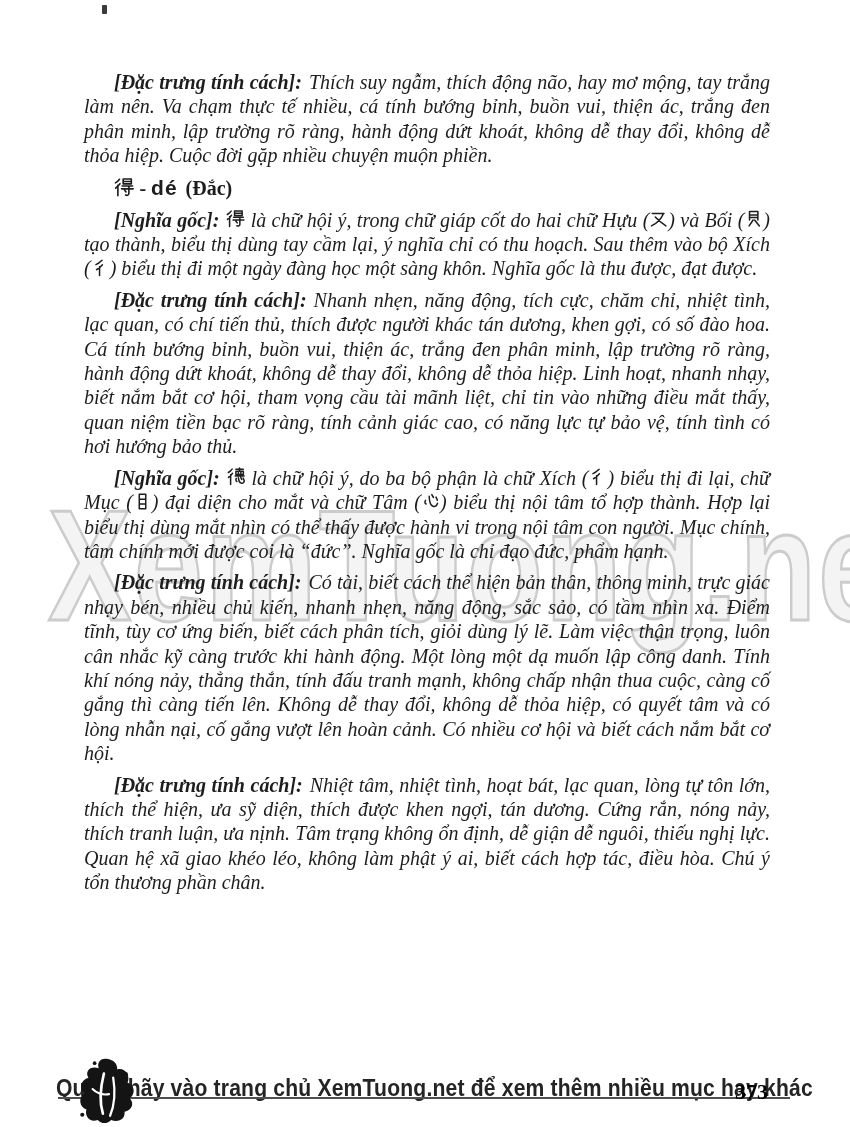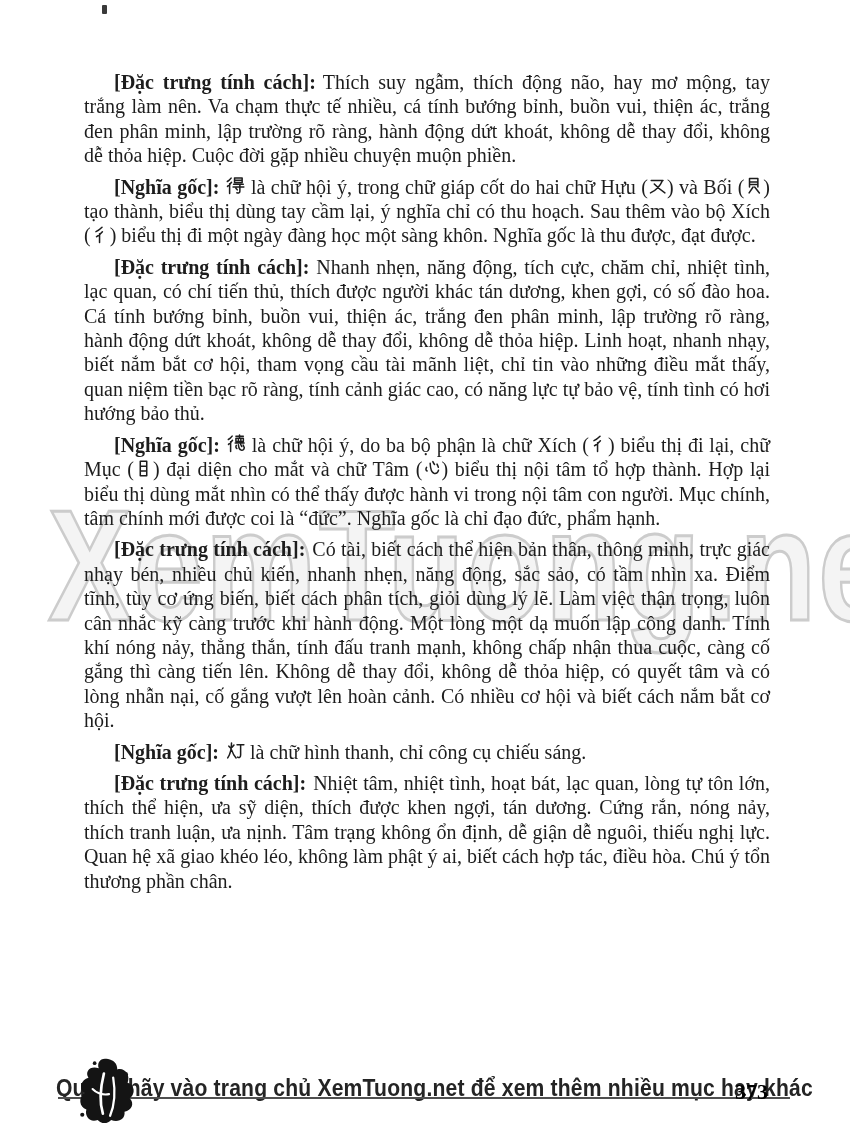--- a/index.html
+++ b/index.html
@@ -10,21 +10,21 @@
   .stray-dot{position:absolute;left:102px;top:5px;width:5px;height:9px;background:#3a3a3a;border-radius:1px;z-index:2;}
   .watermark{
     position:absolute;left:48px;top:486px;z-index:1;white-space:nowrap;
     font-family:"Liberation Sans",sans-serif;font-weight:bold;font-size:158px;line-height:1;
     letter-spacing:3px;color:#f4f4f4;-webkit-text-stroke:3px #cccccc;
     transform:scaleX(0.79);transform-origin:left top;
   }
   .content{position:absolute;left:84px;top:70px;width:686px;z-index:2;}
   .para{
     margin:0 0 7px 0;font-size:20px;line-height:24.4px;
-    text-align:justify;text-indent:30px;
+    text-align:justify;text-indent:30px;font-style:italic;
   }
   .plabel{margin-right:7px;}
   .heading{
     font-weight:bold;font-size:20px;line-height:25px;margin:4px 0 7px 0;text-indent:30px;
   }
   .sep{font-weight:bold;}
   .pinyin{font-family:"Liberation Sans",sans-serif;font-size:21px;letter-spacing:1px;}
   .viet{margin-left:8px;}
   svg.cjk{width:0.95em;height:0.95em;vertical-align:-0.08em;display:inline-block;}
   svg.cjk-heading{width:1.02em;height:1.02em;vertical-align:-0.12em;}
@@ -46,43 +46,43 @@
 <body>
 
 <div class="page">
 
   <div class="stray-dot"></div>
 
   <div class="watermark">XemTuong.net</div>
 
   <div class="content" id="content">
       <p class="para"><b class="plabel">[Đặc trưng tính cách]:</b>Thích suy ngẫm, thích động não, hay mơ mộng, tay trắng làm nên. Va chạm thực tế nhiều, cá tính bướng bỉnh, buồn vui, thiện ác, trắng đen phân minh, lập trường rõ ràng, hành động dứt khoát, không dễ thay đổi, không dễ thỏa hiệp. Cuộc đời gặp nhiều chuyện muộn phiền.</p>
+      <div class="heading"><svg class="cjk cjk-heading" viewBox="0 0 100 100" aria-label="得">
+          <use href="#sym-de2" xlink:href="#sym-de2"></use>
+        </svg><span class="sep"> - </span><b class="pinyin">dé</b><span class="viet">(Đắc)</span></div>
       <p class="para"><b class="plabel">[Nghĩa gốc]:</b><svg class="cjk" viewBox="0 0 100 100" aria-label="得">
           <use href="#sym-de2" xlink:href="#sym-de2"></use>
         </svg> là chữ hội ý, trong chữ giáp cốt do hai chữ Hựu (<svg class="cjk" viewBox="0 0 100 100" aria-label="又">
           <use href="#sym-you" xlink:href="#sym-you"></use>
         </svg>) và Bối (<svg class="cjk" viewBox="0 0 100 100" aria-label="贝">
           <use href="#sym-bei" xlink:href="#sym-bei"></use>
         </svg>) tạo thành, biểu thị dùng tay cầm lại, ý nghĩa chỉ có thu hoạch. Sau thêm vào bộ Xích (<svg class="cjk" viewBox="0 0 100 100" aria-label="彳">
           <use href="#sym-chi" xlink:href="#sym-chi"></use>
         </svg>) biểu thị đi một ngày đàng học một sàng khôn. Nghĩa gốc là thu được, đạt được.</p>
       <p class="para"><b class="plabel">[Đặc trưng tính cách]:</b>Nhanh nhẹn, năng động, tích cực, chăm chỉ, nhiệt tình, lạc quan, có chí tiến thủ, thích được người khác tán dương, khen gợi, có số đào hoa. Cá tính bướng bỉnh, buồn vui, thiện ác, trắng đen phân minh, lập trường rõ ràng, hành động dứt khoát, không dễ thay đổi, không dễ thỏa hiệp. Linh hoạt, nhanh nhạy, biết nắm bắt cơ hội, tham vọng cầu tài mãnh liệt, chỉ tin vào những điều mắt thấy, quan niệm tiền bạc rõ ràng, tính cảnh giác cao, có năng lực tự bảo vệ, tính tình có hơi hướng bảo thủ.</p>
       <p class="para"><b class="plabel">[Nghĩa gốc]:</b><svg class="cjk" viewBox="0 0 100 100" aria-label="德">
           <use href="#sym-de4" xlink:href="#sym-de4"></use>
         </svg> là chữ hội ý, do ba bộ phận là chữ Xích (<svg class="cjk" viewBox="0 0 100 100" aria-label="彳">
           <use href="#sym-chi" xlink:href="#sym-chi"></use>
         </svg>) biểu thị đi lại, chữ Mục (<svg class="cjk" viewBox="0 0 100 100" aria-label="目">
           <use href="#sym-mu" xlink:href="#sym-mu"></use>
         </svg>) đại diện cho mắt và chữ Tâm (<svg class="cjk" viewBox="0 0 100 100" aria-label="心">
           <use href="#sym-xin" xlink:href="#sym-xin"></use>
         </svg>) biểu thị nội tâm tổ hợp thành. Hợp lại biểu thị dùng mắt nhìn có thể thấy được hành vi trong nội tâm con người. Mục chính, tâm chính mới được coi là “đức”. Nghĩa gốc là chỉ đạo đức, phẩm hạnh.</p>
       <p class="para"><b class="plabel">[Đặc trưng tính cách]:</b>Có tài, biết cách thể hiện bản thân, thông minh, trực giác nhạy bén, nhiều chủ kiến, nhanh nhẹn, năng động, sắc sảo, có tầm nhìn xa. Điểm tĩnh, tùy cơ ứng biến, biết cách phân tích, giỏi dùng lý lẽ. Làm việc thận trọng, luôn cân nhắc kỹ càng trước khi hành động. Một lòng một dạ muốn lập công danh. Tính khí nóng nảy, thẳng thắn, tính đấu tranh mạnh, không chấp nhận thua cuộc, càng cố gắng thì càng tiến lên. Không dễ thay đổi, không dễ thỏa hiệp, có quyết tâm và có lòng nhẫn nại, cố gắng vượt lên hoàn cảnh. Có nhiều cơ hội và biết cách nắm bắt cơ hội.</p>
-      <p class="para"><b class="plabel">[Nghĩa gốc]:</b><svg class="cjk" viewBox="0 0 100 100" aria-label="灯">
-          <use href="#sym-deng" xlink:href="#sym-deng"></use>
-        </svg> là chữ hình thanh, chỉ công cụ chiếu sáng.</p>
       <p class="para"><b class="plabel">[Đặc trưng tính cách]:</b>Nhiệt tâm, nhiệt tình, hoạt bát, lạc quan, lòng tự tôn lớn, thích thể hiện, ưa sỹ diện, thích được khen ngợi, tán dương. Cứng rắn, nóng nảy, thích tranh luận, ưa nịnh. Tâm trạng không ổn định, dễ giận dễ nguôi, thiếu nghị lực. Quan hệ xã giao khéo léo, không làm phật ý ai, biết cách hợp tác, điều hòa. Chú ý tổn thương phần chân.</p>
     </div>
 
   <div class="strike-line"></div>
   <div class="footer-text">Quý vị hãy vào trang chủ XemTuong.net để xem thêm nhiều mục hay khác</div>
   <div class="page-number">373</div>
 
   <svg class="ink-figure" viewBox="0 0 64 66" aria-hidden="true">
     <path fill="#141414" d="M33 3 C26 1 22 6 24 12 C16 9 10 15 14 21 C7 23 4 31 10 36 C4 40 5 50 12 52 C10 59 16 65 23 62 C26 66 33 66 36 62 C43 65 50 61 49 54 C56 53 59 46 54 41 C60 37 59 28 52 26 C55 18 49 11 42 13 C42 7 38 4 33 3 Z"></path>
     <path d="M29 17 C26 29 24 43 28 56" stroke="#ffffff" stroke-width="2.6" fill="none" stroke-linecap="round"></path>

